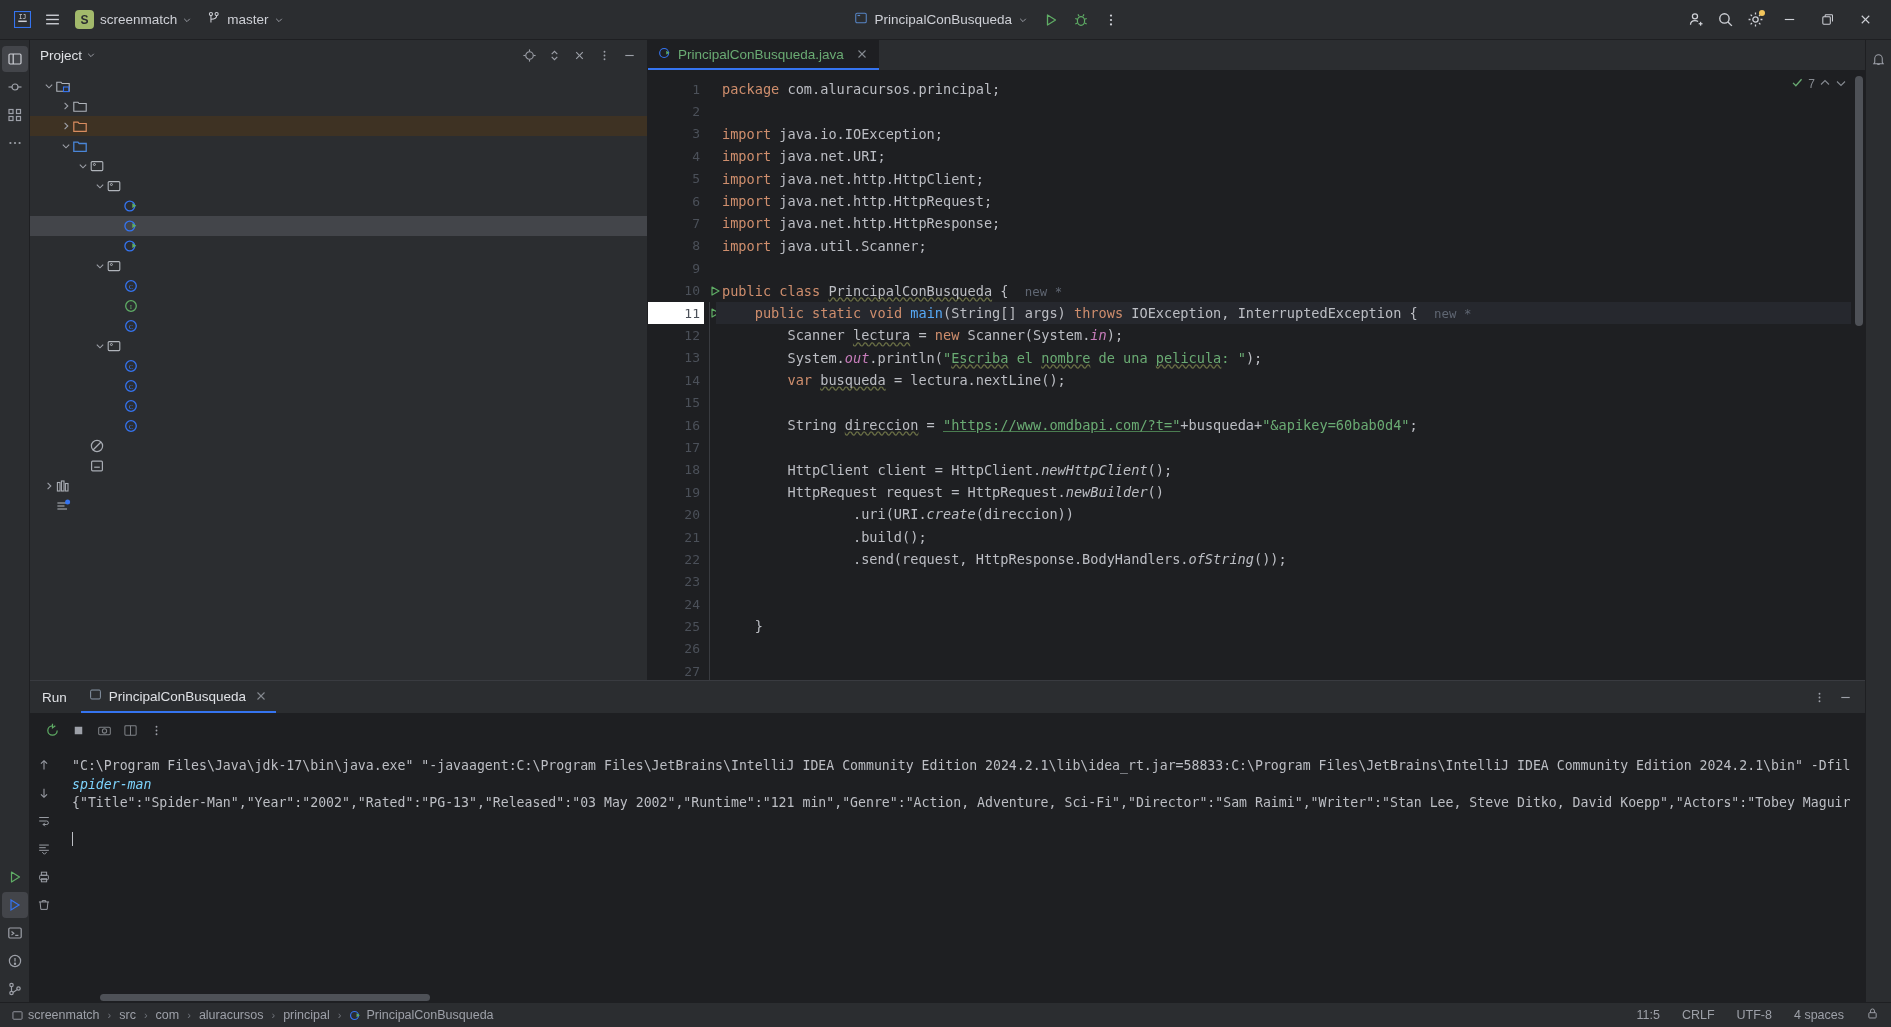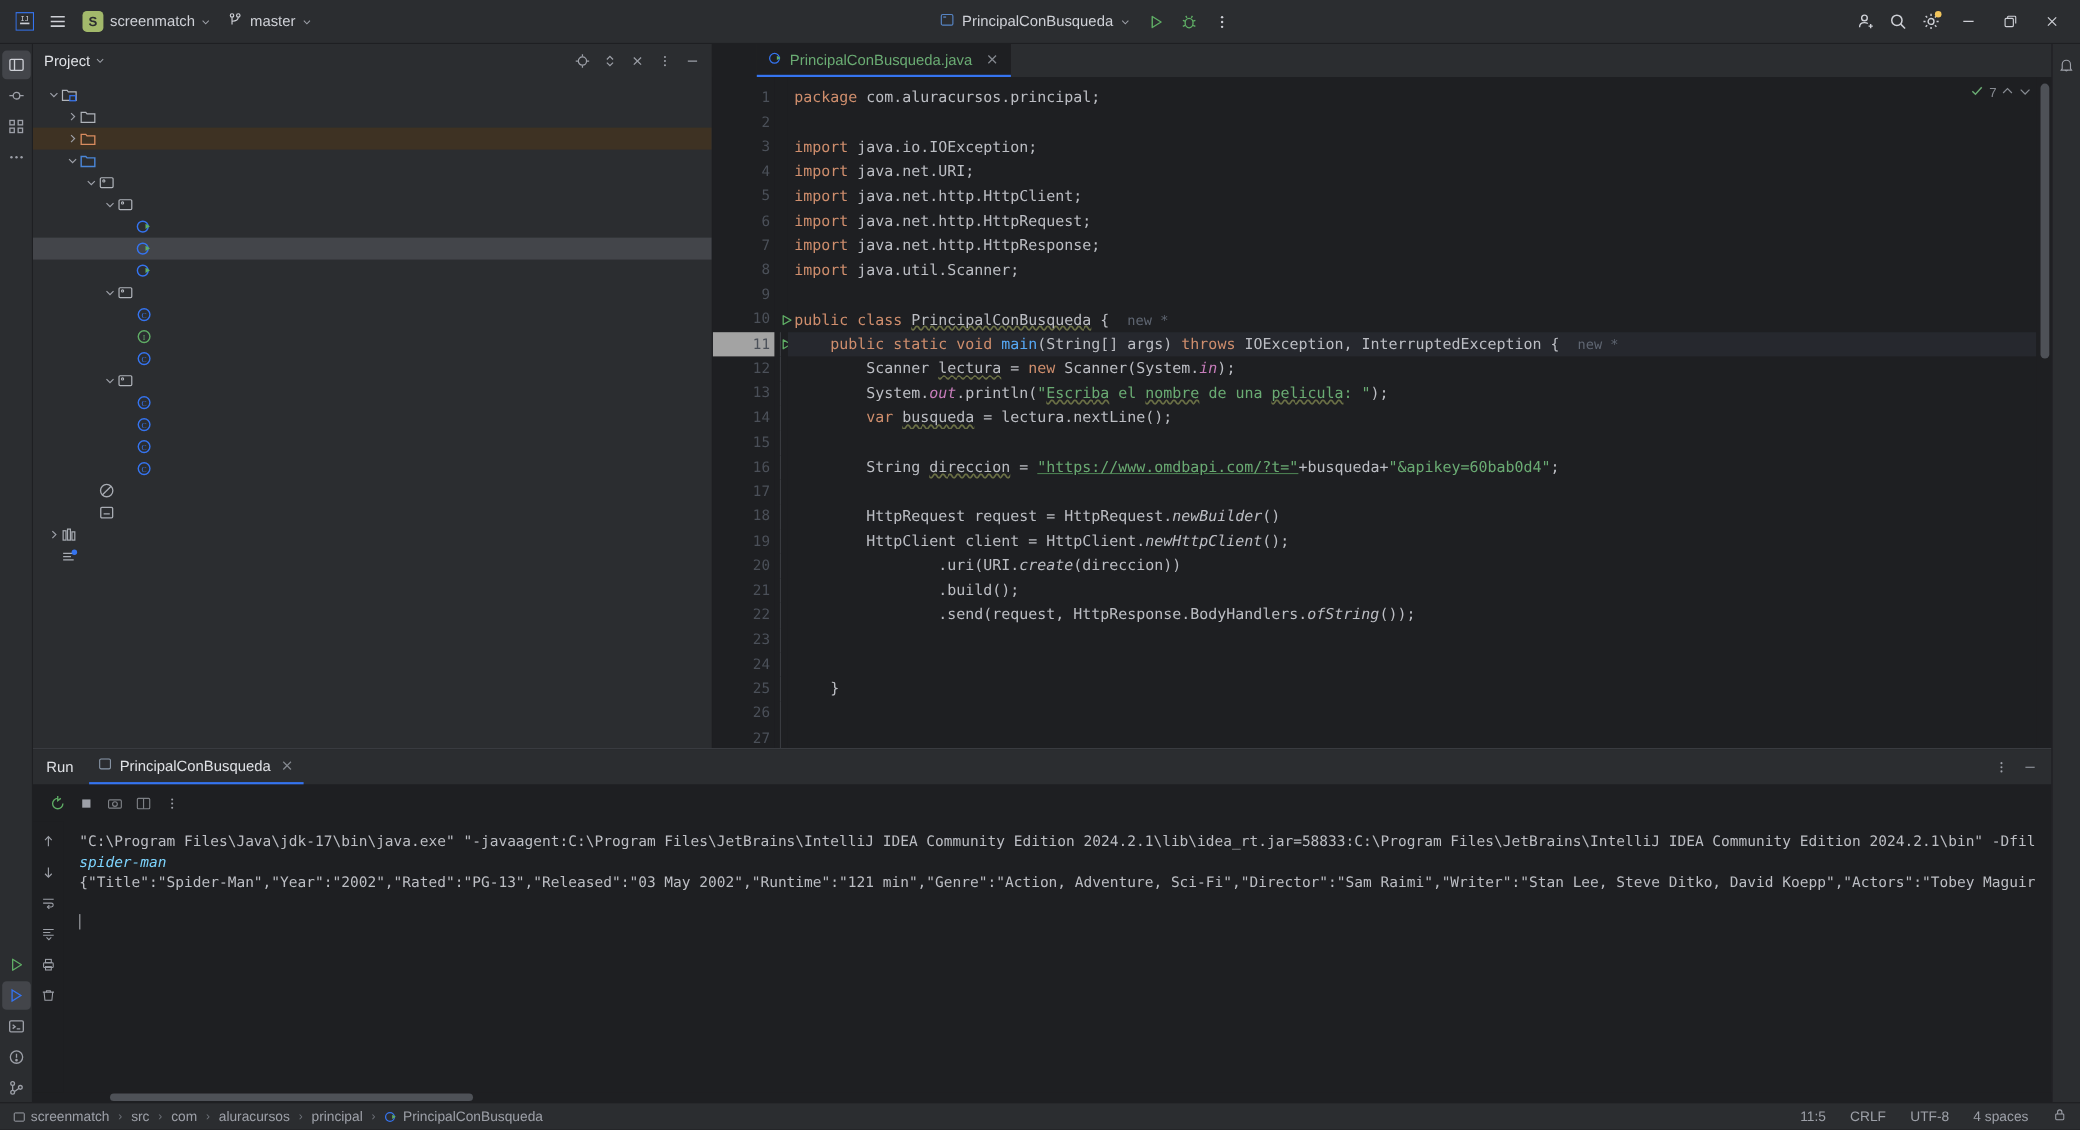--- a/index.html
+++ b/index.html
@@ -86,36 +86,36 @@
   .arrow { width:13px;height:13px;flex:none;display:flex;align-items:center;justify-content:center;color:#9DA0A8; }
   .arrow.empty { visibility:hidden; }
   .tic { width:16px;height:16px;flex:none;margin-right:5px;display:flex;align-items:center;justify-content:center; }
   .tlabel { color:#DFE1E5; }
   .tlabel.green { color:#6AAB73; }
   .tlabel.bold { font-weight:bold; }
   .tpath { color:#6F737A; margin-left:7px; font-size:13px; }
 
   
   .editor { flex:1 1 auto; display:flex; flex-direction:column; min-width:0; background:#1E1F22; }
-  .tabbar { height:30px;flex:0 0 30px;display:flex;align-items:flex-start;background:#2B2D30;margin-left:40px; }
+  .tabbar { height:30px;flex:0 0 30px;display:flex;align-items:flex-start;background:#2B2D30; }
   .etab {
     height:30px;display:flex;align-items:center;gap:6px;padding:0 9px 0 10px;
     background:#1E1F22;border-bottom:2px solid #3574F0;font-size:13.5px;color:#6AAB73;
   }
   .etab .x { color:#868A91;font-size:14px;margin-left:4px;width:16px;height:16px;
              display:flex;align-items:center;justify-content:center;border-radius:3px; }
 
   .ed-body { flex:1 1 auto; display:flex; min-height:0; position:relative; overflow:hidden; }
   .gutter {
     width:56px;flex:0 0 56px;background:#1E1F22;padding-top:8px;
     font-family:"DejaVu Sans Mono", monospace;font-size:13px;color:#4B5059;
   }
   .gl { height:22.4px; display:flex; align-items:center; justify-content:flex-end;
         padding-right:4px; position:relative; }
-  .gl.hl { background:#a3a3a3; }
+  .gl.hl { background:#ffffff; }
   .runarrow { position:absolute; right:-18px; width:15px;height:15px;
               display:flex;align-items:center;justify-content:center; }
   .foldcol { width:12px;flex:0 0 12px;background:#1E1F22;padding-top:8px; }
   .fold { height:22.4px; position:relative; }
   .fold .vline { position:absolute;left:5px;top:0;bottom:0;width:1px;background:#393B40; }
 
   .code {
     flex:1 1 auto; padding-top:8px; padding-left:6px; min-width:0;
     font-family:"DejaVu Sans Mono", monospace; font-size:13.6px;
     color:#BCBEC4; overflow:hidden; position:relative;
@@ -863,22 +863,22 @@
                 <div class="cl"><span class="kw">import</span> java.util.Scanner;</div>
                 <div class="cl">&nbsp;</div>
                 <div class="cl"><span class="kw">public class</span> <span class="wavy">PrincipalConBusqueda</span> {  <span class="hint">new *</span></div>
                 <div class="cl hl">    <span class="kw">public static void</span> <span class="fn">main</span>(String[] args) <span class="kw">throws</span> IOException, InterruptedException {  <span class="hint">new *</span></div>
                 <div class="cl">        Scanner <span class="wavy">lectura</span> = <span class="kw">new</span> Scanner(System.<span class="fld">in</span>);</div>
                 <div class="cl">        System.<span class="fld">out</span>.println(<span class="str">"<span class="wavy">Escriba</span> el <span class="wavy">nombre</span> de una <span class="wavy">pelicula</span>: "</span>);</div>
                 <div class="cl">        <span class="kw">var</span> <span class="wavy">busqueda</span> = lectura.nextLine();</div>
                 <div class="cl">&nbsp;</div>
                 <div class="cl">        String <span class="wavy">direccion</span> = <span class="str"><span class="ulink">"https://www.omdbapi.com/?t="</span></span>+busqueda+<span class="str">"&amp;apikey=60bab0d4"</span>;</div>
                 <div class="cl">&nbsp;</div>
+                <div class="cl">        HttpClient client = HttpClient.<span class="stm">newHttpClient</span>();</div>
                 <div class="cl">        HttpRequest request = HttpRequest.<span class="stm">newBuilder</span>()</div>
-                <div class="cl">        HttpClient client = HttpClient.<span class="stm">newHttpClient</span>();</div>
                 <div class="cl">                .uri(URI.<span class="stm">create</span>(direccion))</div>
                 <div class="cl">                .build();</div>
                 <div class="cl">                .send(request, HttpResponse.BodyHandlers.<span class="stm">ofString</span>());</div>
                 <div class="cl">&nbsp;</div>
                 <div class="cl">&nbsp;</div>
                 <div class="cl">    }</div>
               </div>
             <div class="insp">
               <span class="ok">
                 <svg width="13" height="13" viewBox="0 0 16 16">

